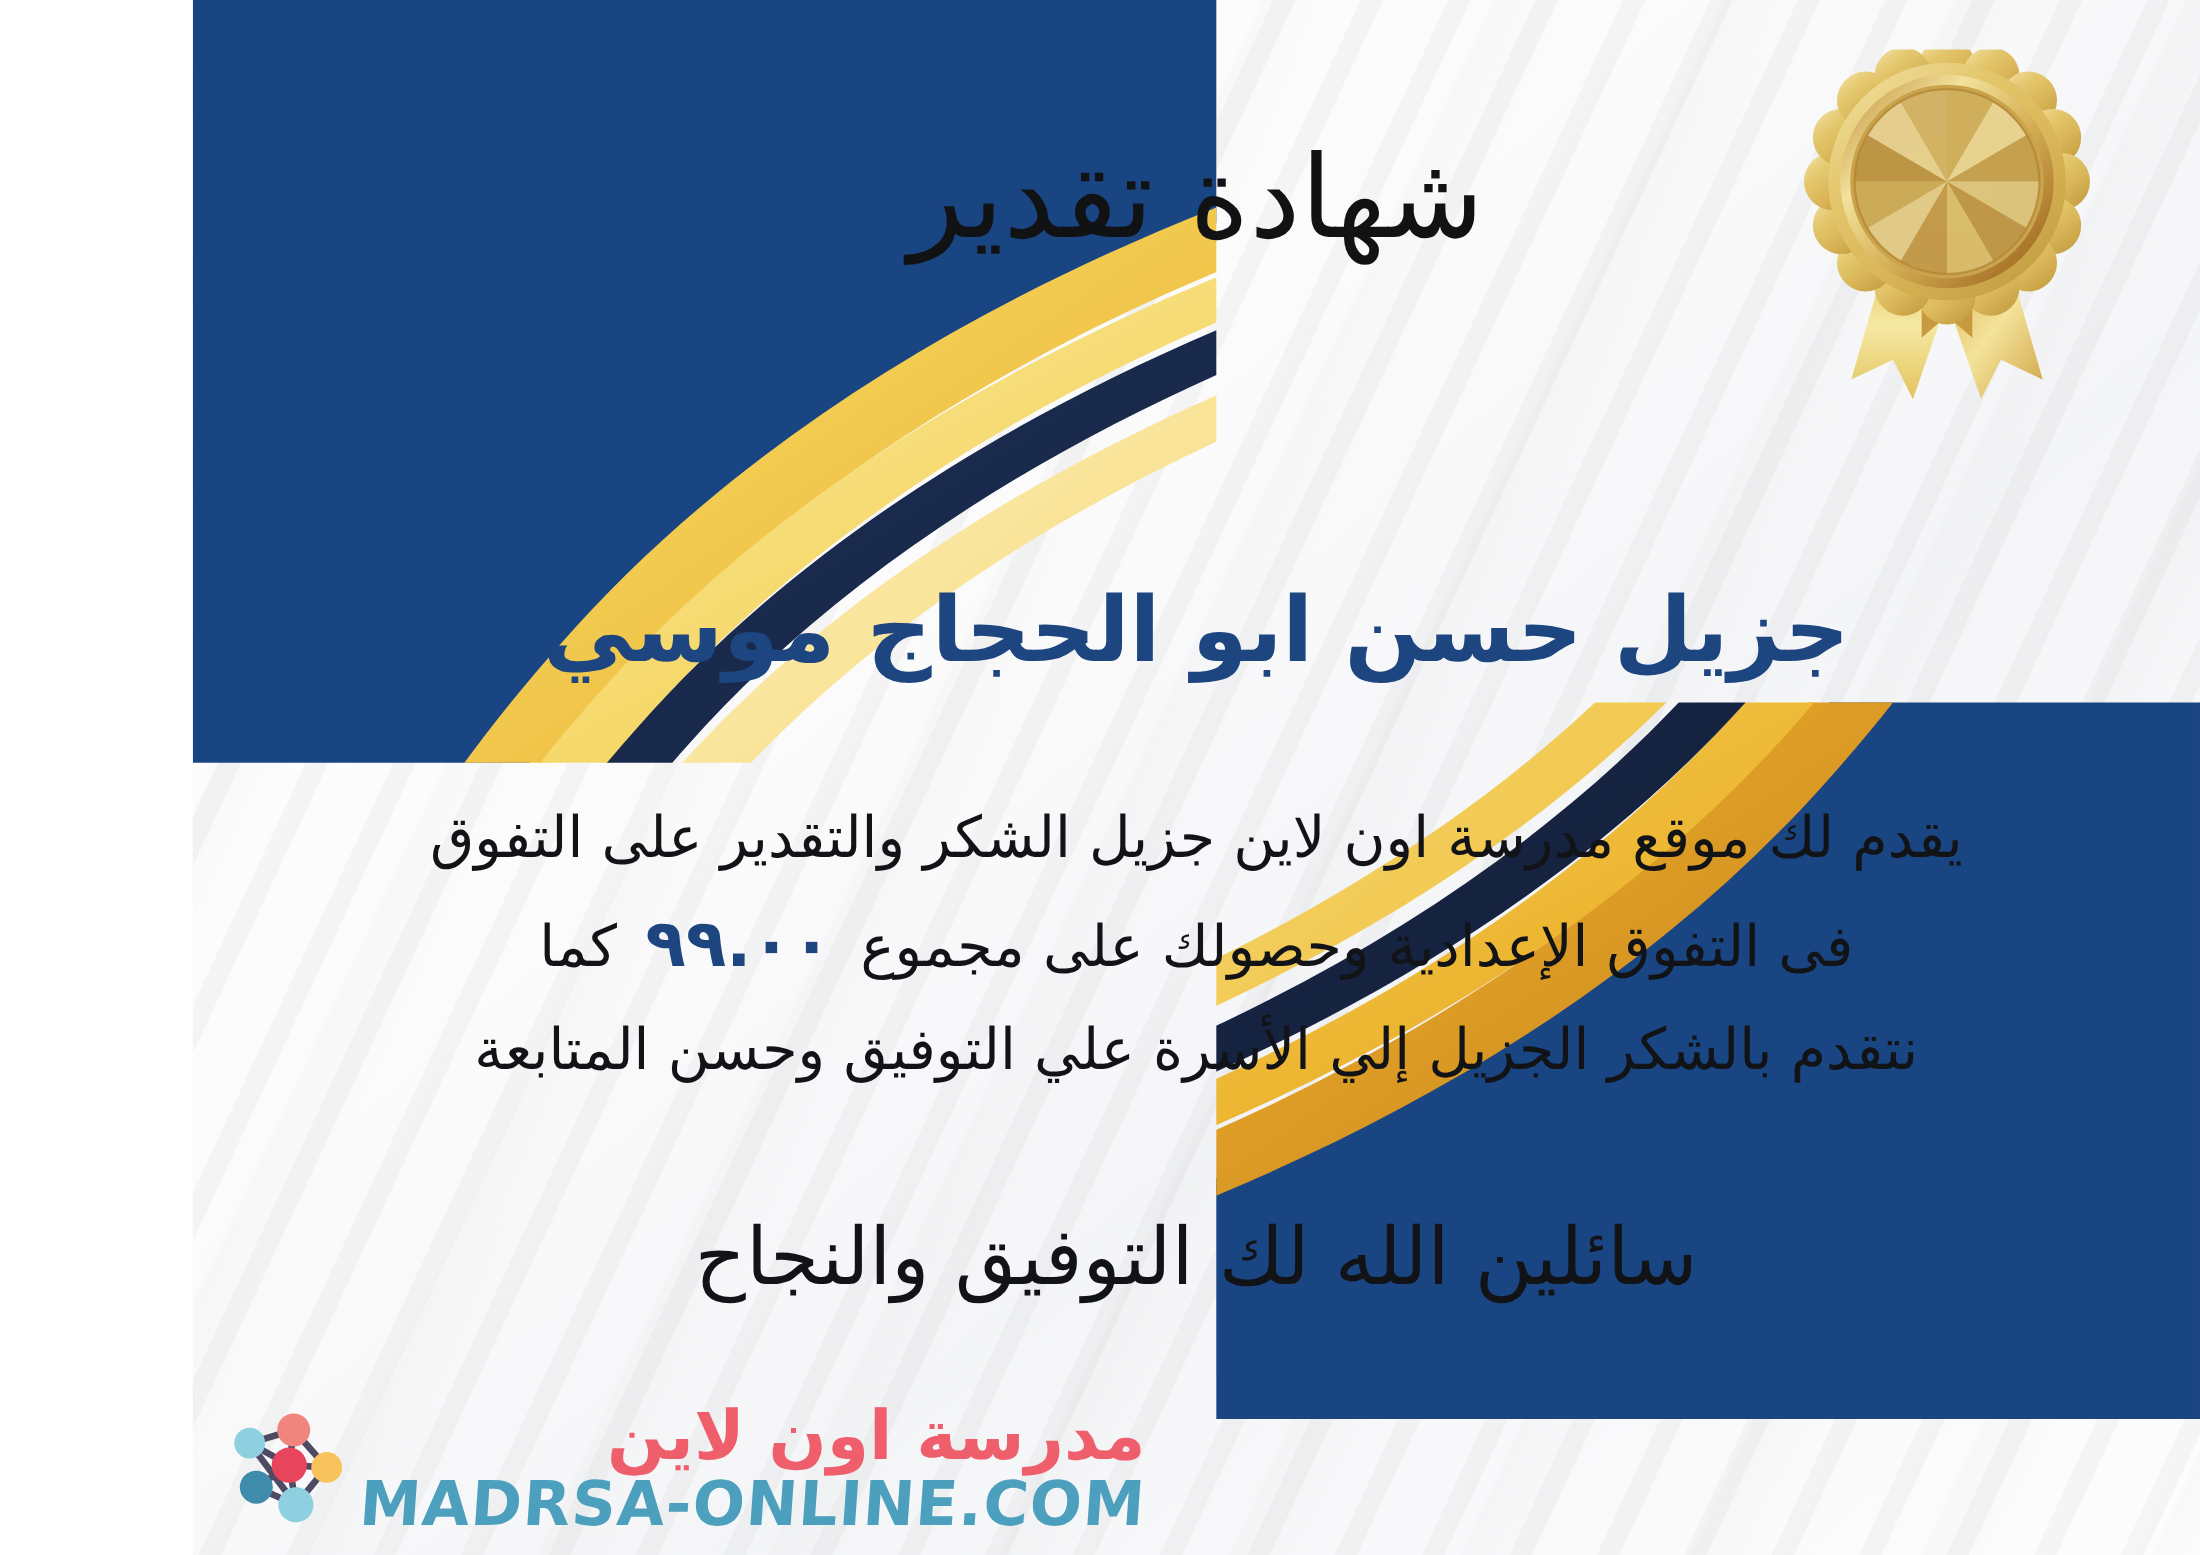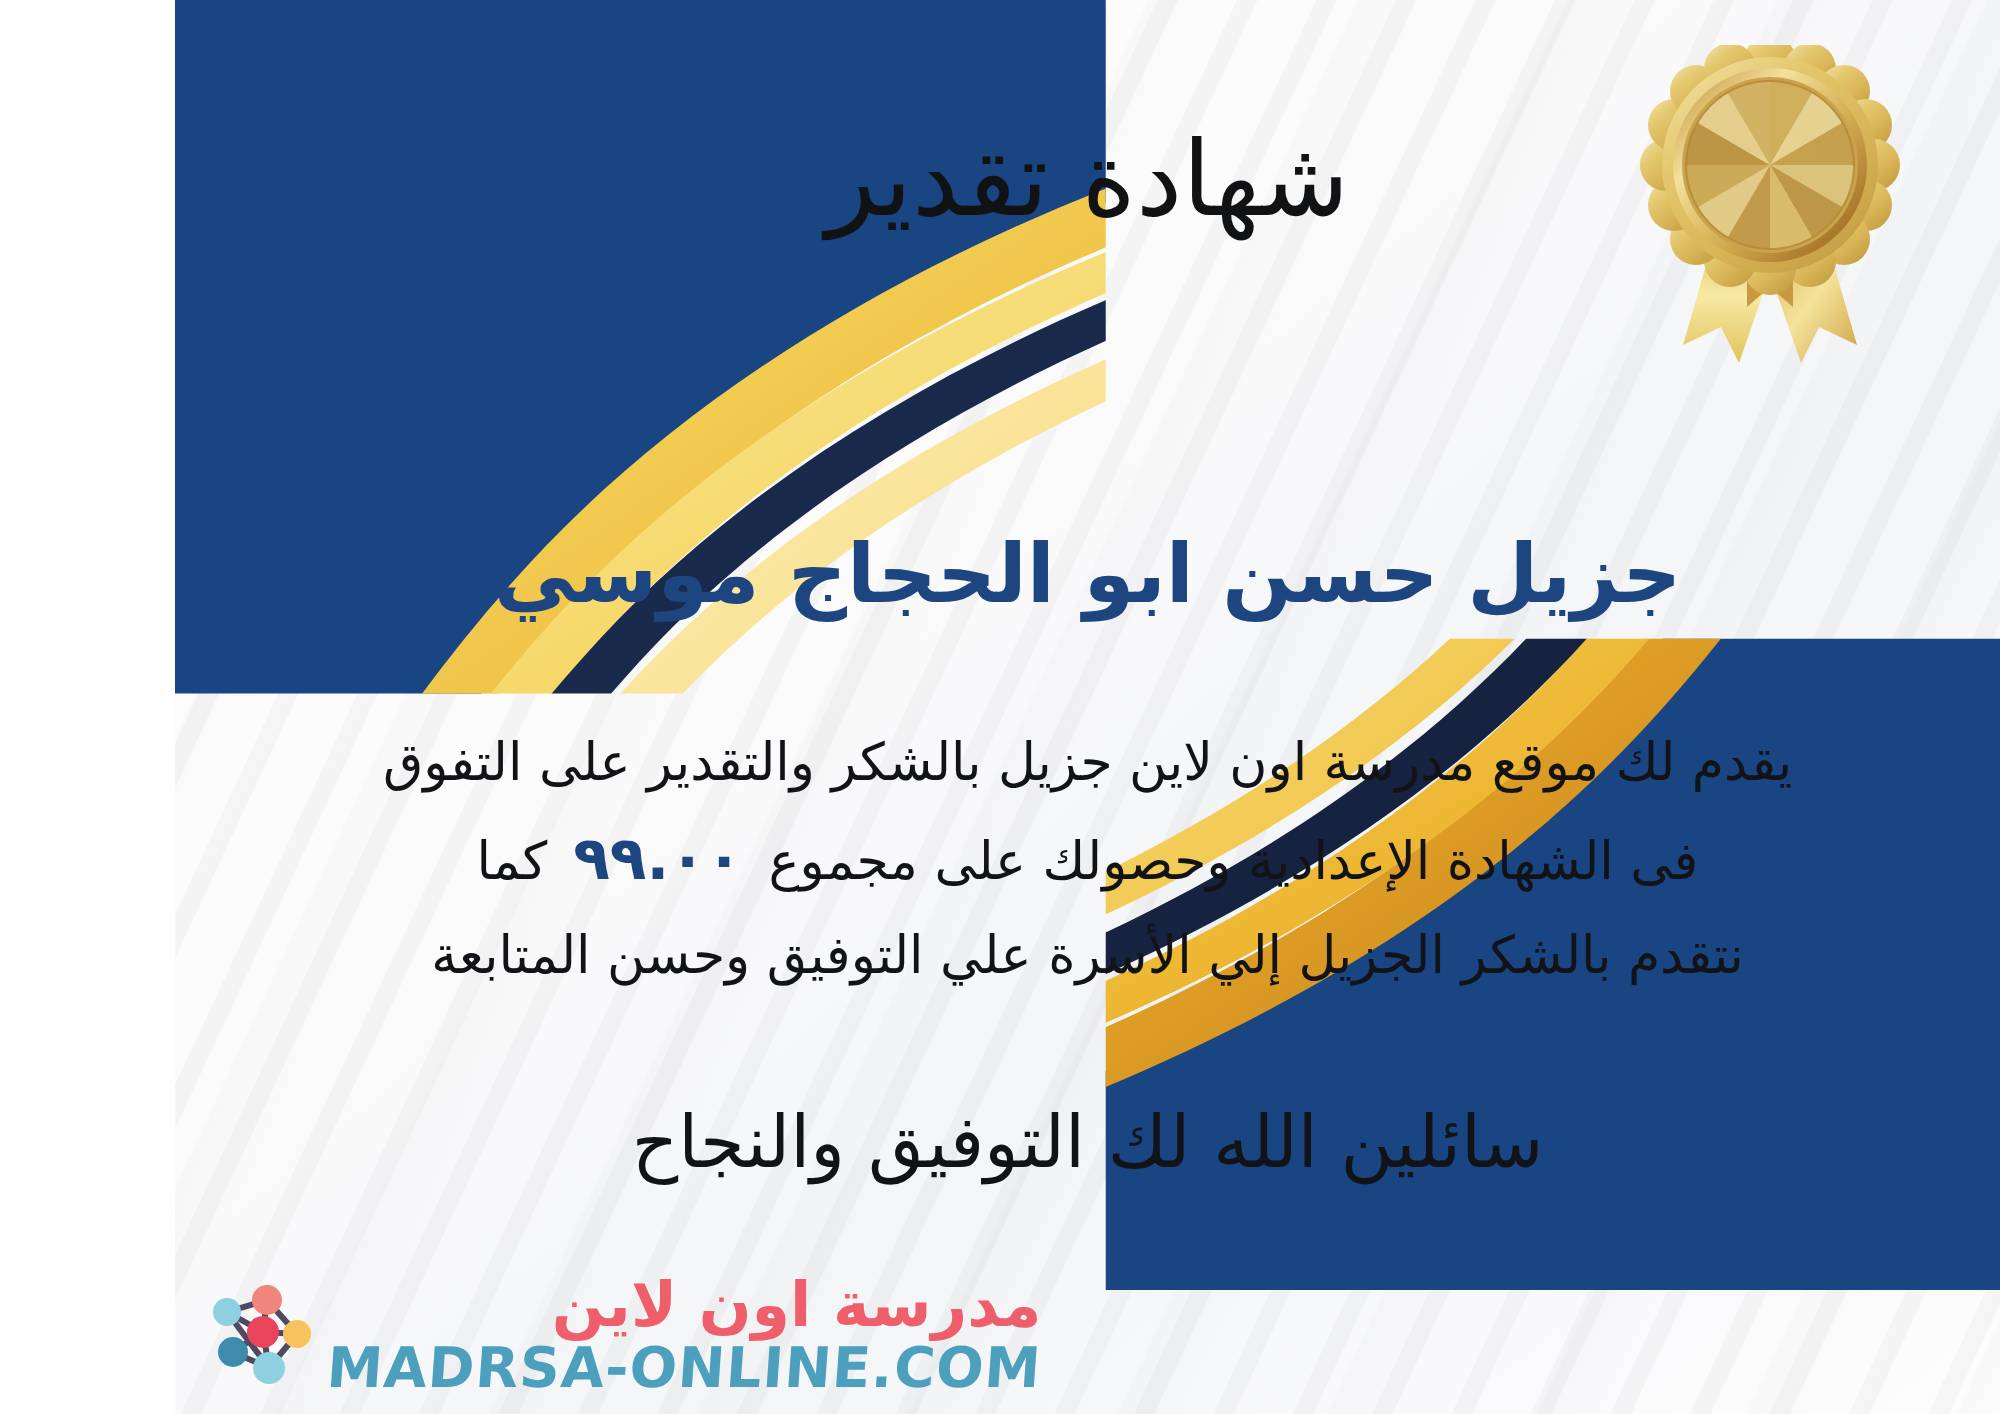--- a/index.html
+++ b/index.html
@@ -285,23 +285,23 @@
     </g>
   </svg>
 
   <div class="content">
 
     <div class="title">شهادة تقدير</div>
 
     <div class="recipient">جزيل حسن ابو الحجاج موسي</div>
 
     <div class="body">
-      <span class="ln">يقدم لك موقع مدرسة اون لاين جزيل بالشكر  والتقدير على التفوق</span>
+      <span class="ln">يقدم لك موقع مدرسة اون لاين جزيل الشكر  والتقدير على التفوق</span>
       <span class="ln">
-        <span>فى الشهادة الإعدادية وحصولك على مجموع</span><span class="score">٩٩.٠٠</span><span>كما</span>
+        <span>فى التفوق الإعدادية وحصولك على مجموع</span><span class="score">٩٩.٠٠</span><span>كما</span>
       </span>
       <span class="ln">نتقدم  بالشكر الجزيل إلي الأسرة علي التوفيق وحسن المتابعة</span>
     </div>
 
     <div class="closing">سائلين الله لك التوفيق  والنجاح</div>
   </div>
 
   <div class="brand">
 
     <svg class="brand-icon" viewBox="0 0 120 120">

